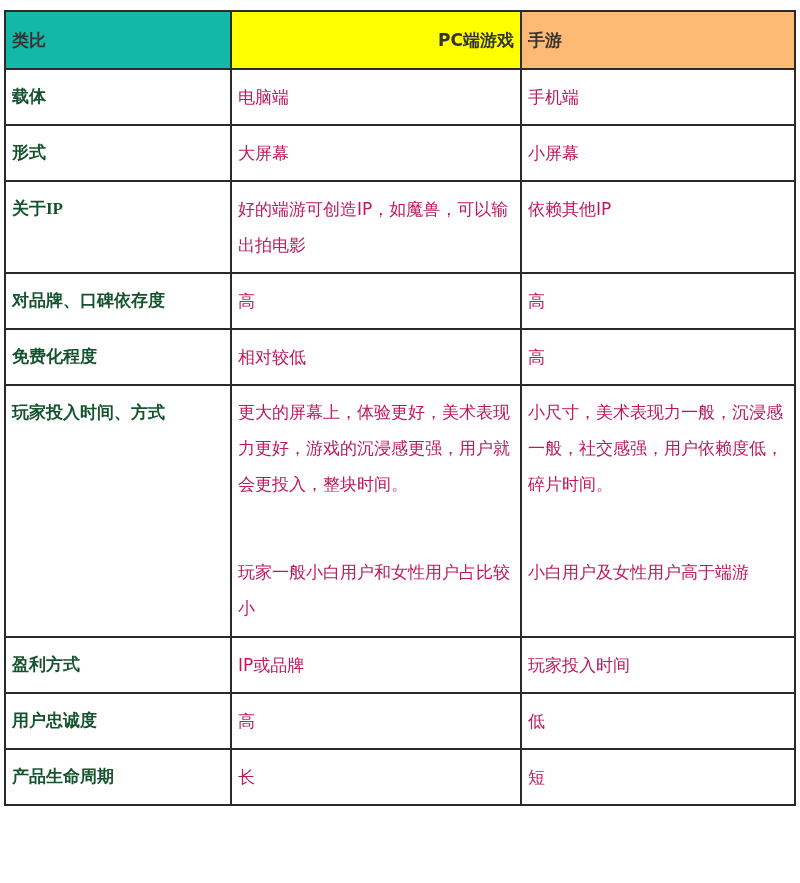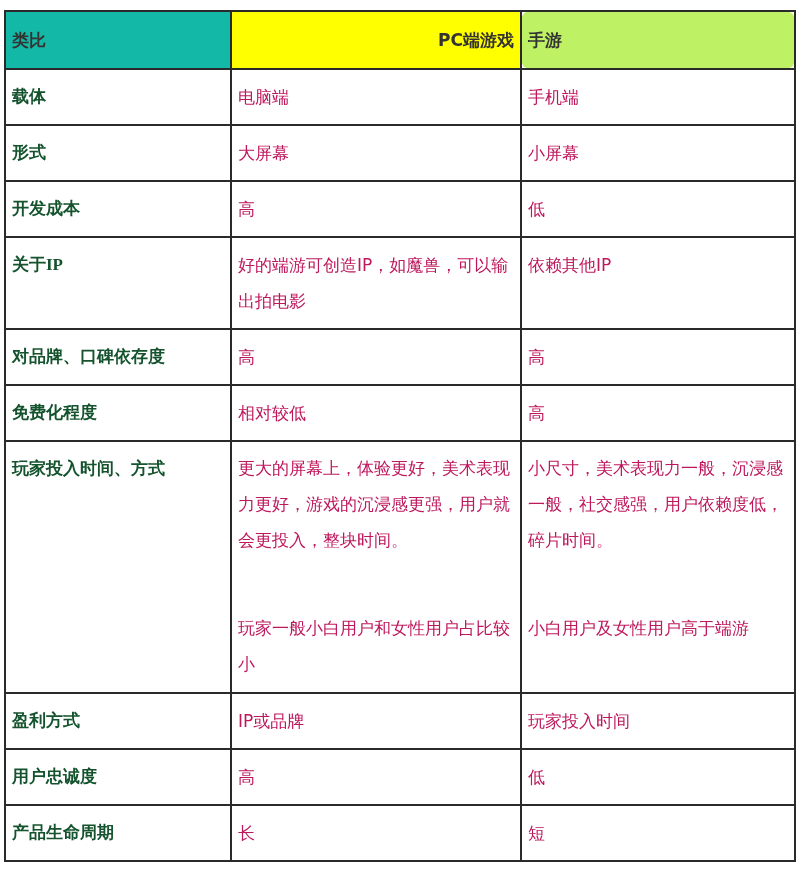--- a/index.html
+++ b/index.html
@@ -40,38 +40,33 @@
 <table class="cmp">
   <colgroup>
       <col class="c1">
       <col class="c2">
       <col class="c3">
     </colgroup>
   <thead>
     <tr>
       <th style="background: #14b8a6;">类比</th>
       <th style="background: rgb(255, 255, 0); text-align: right;">PC端游戏</th>
-      <th style="background: #bef264; border-radius: 9px;">手游</th>
+      <th style="background: #fdba74;">手游</th>
     </tr>
   </thead>
   <tbody>
     <tr>
       <td class="label">载体</td>
       <td>电脑端</td>
       <td>手机端</td>
     </tr>
     <tr>
       <td class="label">形式</td>
       <td>大屏幕</td>
       <td>小屏幕</td>
-    </tr>
-    <tr>
-      <td class="label">开发成本</td>
-      <td>高</td>
-      <td>低</td>
     </tr>
     <tr>
       <td class="label">关于IP</td>
       <td>好的端游可创造IP，如魔兽，可以输出拍电影</td>
       <td>依赖其他IP</td>
     </tr>
     <tr>
       <td class="label">对品牌、口碑依存度</td>
       <td>高</td>
       <td>高</td>

